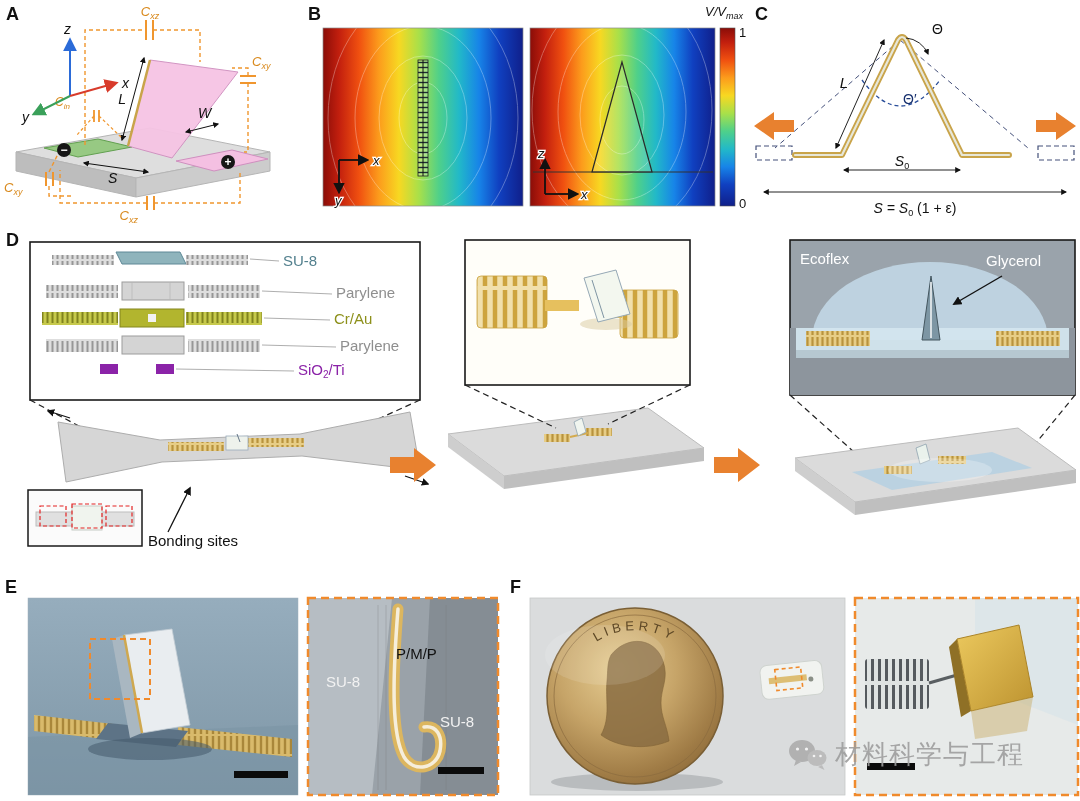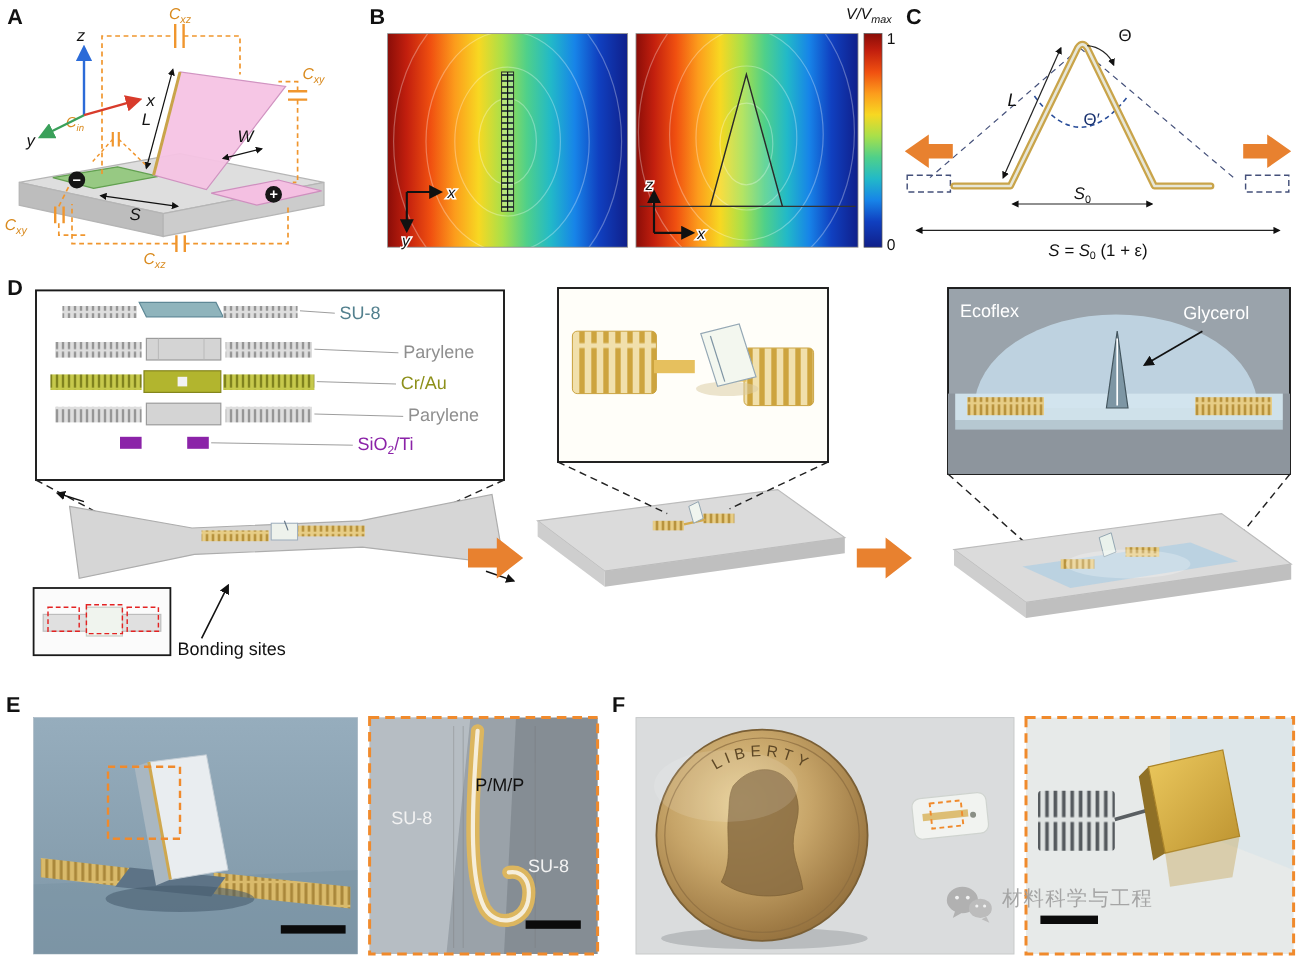--- a/index.html
+++ b/index.html
@@ -1,21 +1,21 @@
 <!DOCTYPE html>
 <html><head>
 <meta charset="utf-8">
 <style>
   html,body{margin:0;padding:0;background:#ffffff;}
   .figure{position:relative;width:1080px;height:801px;background:#ffffff;overflow:hidden;
           font-family:"Liberation Sans",sans-serif;}
   .panel{position:absolute;}
   svg text{font-family:"Liberation Sans",sans-serif;}
-  .watermark{position:absolute;display:flex;align-items:flex-start;gap:7px;
-             font-size:17px;color:#9e9e9e;opacity:.9;letter-spacing:1px;}
+  .watermark{position:absolute;display:flex;align-items:center;gap:7px;
+             font-size:26px;color:#9e9e9e;opacity:.9;letter-spacing:1px;}
 </style>
 </head>
 <body>
 
 <div class="figure">
 
 <svg class="panel" style="left:0;top:0" width="300" height="230" viewBox="0 0 300 230">
   <defs>
     <marker id="aB" viewBox="0 0 10 10" refX="8" refY="5" markerWidth="7" markerHeight="7" orient="auto-start-reverse">
           <path d="M0,0L10,5L0,10z" fill="#2b6bd8"></path>

